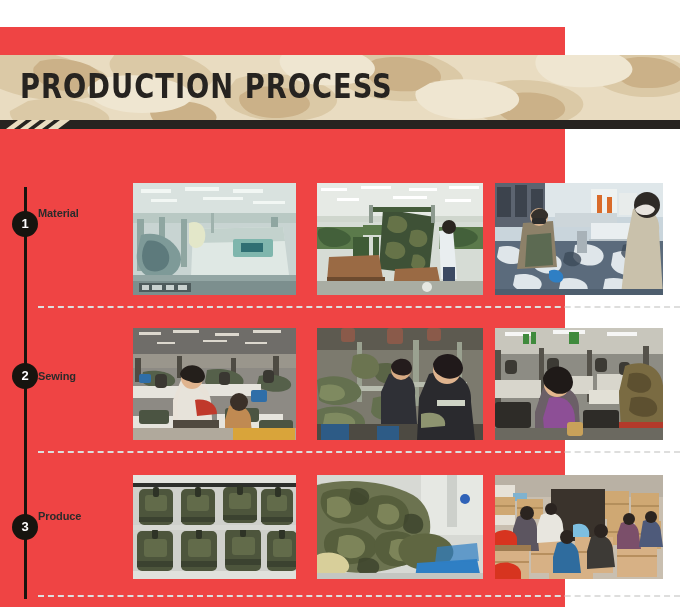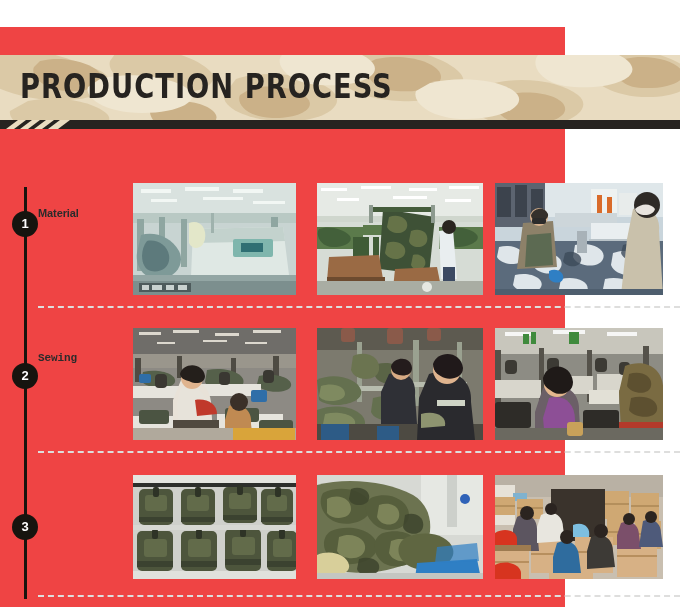--- a/index.html
+++ b/index.html
@@ -311,21 +311,21 @@
       <path d="M140,26 C146,20 156,20 160,26 C158,34 142,34 140,26 Z" fill="#e8e4de"></path>
       <rect x="82" y="48" width="10" height="22" fill="#a8b2b8"></rect>
       <path d="M54,88 C62,84 70,90 68,96 C66,102 54,100 54,94 Z" fill="#2f7fc4"></path>
       <rect x="0" y="106" width="168" height="6" fill="#4e5e6e"></rect>
     </svg>
   </div>
 
   <div class="divider" style="left:38px; top:279px; width:642px;"></div>
 
   <div class="step-badge" style="top:336px;">2</div>
-  <div class="step-label" style="top:321px;font-family:Liberation Mono, monospace;">
+  <div class="step-label" style="top:339px;">
     <div>Sewing</div>
   </div>
 
   <div class="photo" style="left:133px; top:301px; width:163px; height:112px;">
     <svg viewBox="0 0 163 112" preserveAspectRatio="none">
       <rect width="163" height="112" fill="#8d8a84"></rect>
       <rect y="0" width="163" height="30" fill="#6f6d69"></rect>
       <g fill="#e8e4da" opacity="0.9">
         <rect x="6" y="4" width="22" height="3"></rect>
           <rect x="40" y="2" width="26" height="3"></rect>
@@ -482,20 +482,21 @@
       <g fill="#c8a15a">
           <rect x="72" y="94" width="16" height="14" rx="3"></rect>
         </g>
     </svg>
   </div>
 
   <div class="divider" style="left:38px; top:424px; width:642px;"></div>
 
   <div class="step-badge" style="top:487px;">3</div>
   <div class="step-label" style="top:479px;">
+    <div>Produce</div>
   </div>
 
   <div class="photo" style="left:133px; top:448px; width:163px; height:104px;">
     <svg viewBox="0 0 163 104" preserveAspectRatio="none">
       <rect width="163" height="104" fill="#cfd0cb"></rect>
       <rect x="0" y="0" width="163" height="10" fill="#e4e5e0"></rect>
       <rect x="0" y="8" width="163" height="4" fill="#2d2f2c"></rect>
       <g>
         <g fill="#4d553c">
           <rect x="6" y="14" width="34" height="36" rx="5"></rect>

